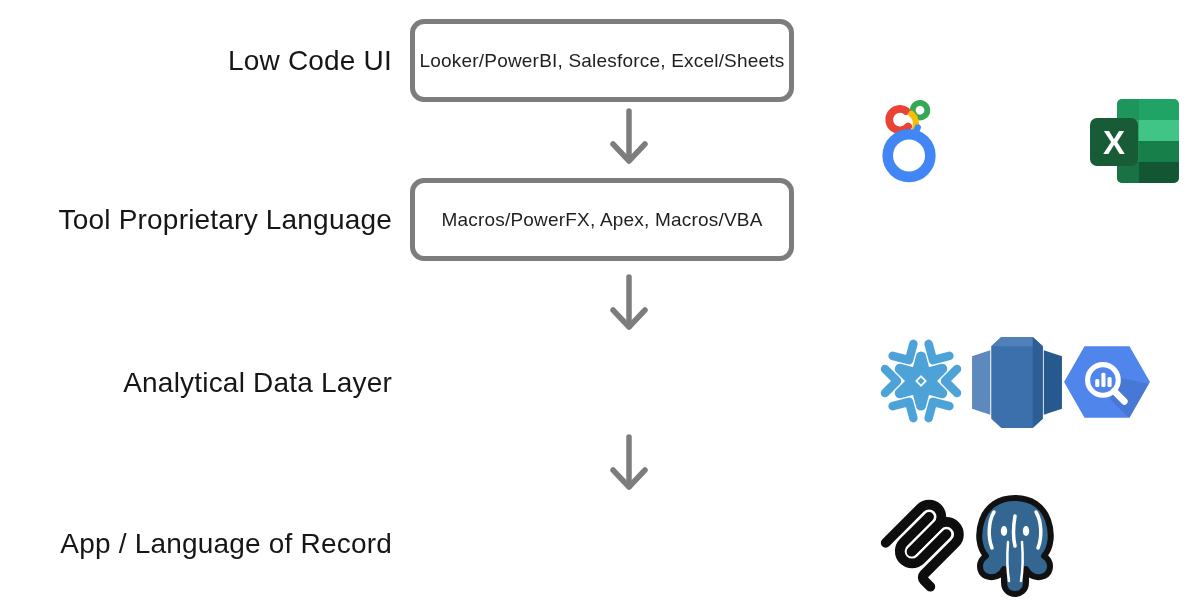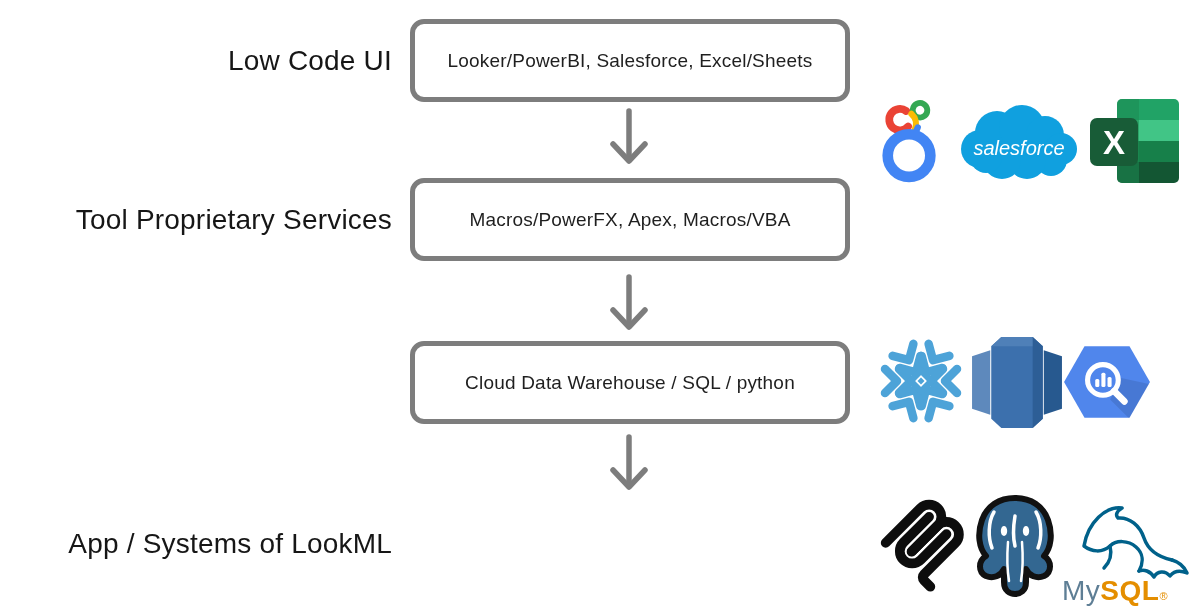--- a/index.html
+++ b/index.html
@@ -7,52 +7,52 @@
     position:relative;width:1200px;height:616px;background:#ffffff;overflow:hidden;
     font-family:"Liberation Sans","DejaVu Sans",sans-serif;
     border-radius:21px;
   }
   .row-label{
     position:absolute;left:0;width:392px;height:83px;
     display:flex;align-items:center;justify-content:flex-end;
     font-size:28px;font-weight:500;color:#161616;letter-spacing:.2px;white-space:nowrap;
   }
   .layer-box{
-    position:absolute;left:410px;width:440px;height:83px;box-sizing:border-box;
+    position:absolute;left:410px;width:384px;height:83px;box-sizing:border-box;
     border:5px solid #7d7d7d;border-radius:14px;background:#ffffff;
     display:flex;align-items:center;justify-content:center;
     font-size:19px;color:#1f1f1f;letter-spacing:.2px;white-space:nowrap;
   }
   .arrow{position:absolute;left:607px;width:44px;height:60px;}
   .logo{position:absolute;}
   svg{display:block;}
 </style>
 </head>
 <body>
 
 <div class="stage">
 
   <div class="row-label" style="top:19px">
       <span>Low Code UI</span>
     </div>
   <div class="row-label" style="top:178px">
-      <span>Tool Proprietary Services</span>
+      <span>Tool Proprietary Language</span>
+    </div>
+  <div class="row-label" style="top:341px">
+      <span>Analytical Data Layer</span>
     </div>
   <div class="row-label" style="top:502px">
-      <span>App / Systems of LookML</span>
+      <span>App / Language of Record</span>
     </div>
 
   <div class="layer-box" style="top:19px">
       <span>Looker/PowerBI, Salesforce, Excel/Sheets</span>
     </div>
   <div class="layer-box" style="top:178px">
       <span>Macros/PowerFX, Apex, Macros/VBA</span>
-    </div>
-  <div class="layer-box" style="top:341px">
-      <span>Cloud Data Warehouse / SQL / python</span>
     </div>
 
   <div class="arrow" style="top:108px">
     <svg width="44" height="60" viewBox="0 0 44 60" fill="none" stroke="#7d7d7d" stroke-width="5.5" stroke-linecap="round" stroke-linejoin="round">
       <line x1="22" y1="3" x2="22" y2="51"></line>
         <polyline points="6,36 22,53 38,36"></polyline>
     </svg>
   </div>
   <div class="arrow" style="top:274px">
     <svg width="44" height="60" viewBox="0 0 44 60" fill="none" stroke="#7d7d7d" stroke-width="5.5" stroke-linecap="round" stroke-linejoin="round">
@@ -67,36 +67,20 @@
     </svg>
   </div>
 
   <div class="logo" style="left:879px;top:99px">
     <svg width="62" height="86" viewBox="0 0 64 88" fill="none">
       <path d="M28 12 A 11 11 0 1 0 30 28" stroke="#EA4335" stroke-width="8" stroke-linecap="round"></path>
       <path d="M37 16.5 A 7.5 7.5 0 1 1 40.5 18.5" stroke="#34A853" stroke-width="6" stroke-linecap="round"></path>
       <path d="M33.5 15 A 14 14 0 0 1 37 31" stroke="#FBBC05" stroke-width="6.5" stroke-linecap="round"></path>
       <line x1="36.5" y1="37" x2="40" y2="29" stroke="#4285F4" stroke-width="6.5" stroke-linecap="round"></line>
       <circle cx="31" cy="58" r="22" stroke="#4285F4" stroke-width="11"></circle>
-    </svg>
-  </div>
-  <div class="logo" style="left:955px;top:102px">
-    <svg width="128" height="80" viewBox="0 0 128 80">
-      <g fill="#10A0DF">
-        <circle cx="25" cy="47" r="19"></circle>
-          <circle cx="42" cy="31" r="22"></circle>
-          <circle cx="67" cy="26" r="23"></circle>
-        <circle cx="90" cy="33" r="19"></circle>
-          <circle cx="106" cy="47" r="16"></circle>
-          <circle cx="96" cy="58" r="16"></circle>
-        <circle cx="72" cy="58" r="19"></circle>
-          <circle cx="47" cy="58" r="19"></circle>
-          <circle cx="31" cy="55" r="16"></circle>
-      </g>
-      <text x="64" y="53" text-anchor="middle" font-family="Liberation Sans, sans-serif" font-size="20" font-style="italic" fill="#ffffff">salesforce</text>
     </svg>
   </div>
   <div class="logo" style="left:1087px;top:97px">
     <svg width="98" height="90" viewBox="0 0 98 90">
       <defs>
           <clipPath id="xlsheet">
             <rect x="30" y="2" width="62" height="84" rx="5"></rect>
           </clipPath>
         </defs>
       <g clip-path="url(#xlsheet)">
@@ -178,26 +162,14 @@
         <path d="M29 20 C 23 30 23 46 27 56"></path>
         <path d="M71 20 C 77 30 77 46 73 56"></path>
         <path d="M50 24 C 48 36 48 46 50 54"></path>
         <path d="M43 50 C 42 63 42 77 44 89" stroke-width="2.5"></path>
         <path d="M57 50 C 58 63 58 77 56 89" stroke-width="2.5"></path>
       </g>
       <ellipse cx="39" cy="39" rx="3.2" ry="5" fill="#ffffff"></ellipse>
       <ellipse cx="61" cy="39" rx="3.2" ry="5" fill="#ffffff"></ellipse>
     </svg>
   </div>
-  <div class="logo" style="left:1060px;top:496px">
-    <svg width="132" height="110" viewBox="0 0 132 110">
-      <g fill="none" stroke="#00618A" stroke-width="3.5" stroke-linecap="round" stroke-linejoin="round">
-        <path d="M112 64 C 98 61 88 54 84 42 C 80 30 70 21 58 22 C 55 19 57 15 62 12 C 46 10 28 26 24 50 C 32 56 42 57 50 50 C 56 44 68 44 76 51 C 83 57 84 66 79 75"></path>
-        <path d="M79 75 C 84 73 90 75 94 81 C 97 75 105 74 110 80 C 114 75 120 74 127 77 C 124 70 119 66 112 64"></path>
-        <path d="M50 50 C 52 58 50 66 44 72"></path>
-      </g>
-      <text x="2" y="104" font-family="Liberation Sans, sans-serif" font-size="28" letter-spacing="0.5">
-        <tspan fill="#5E7E95">My</tspan><tspan fill="#E48E00" font-weight="bold">SQL</tspan><tspan fill="#E48E00" font-size="11">®</tspan>
-      </text>
-    </svg>
-  </div>
 
 </div>
 
 </body></html>

